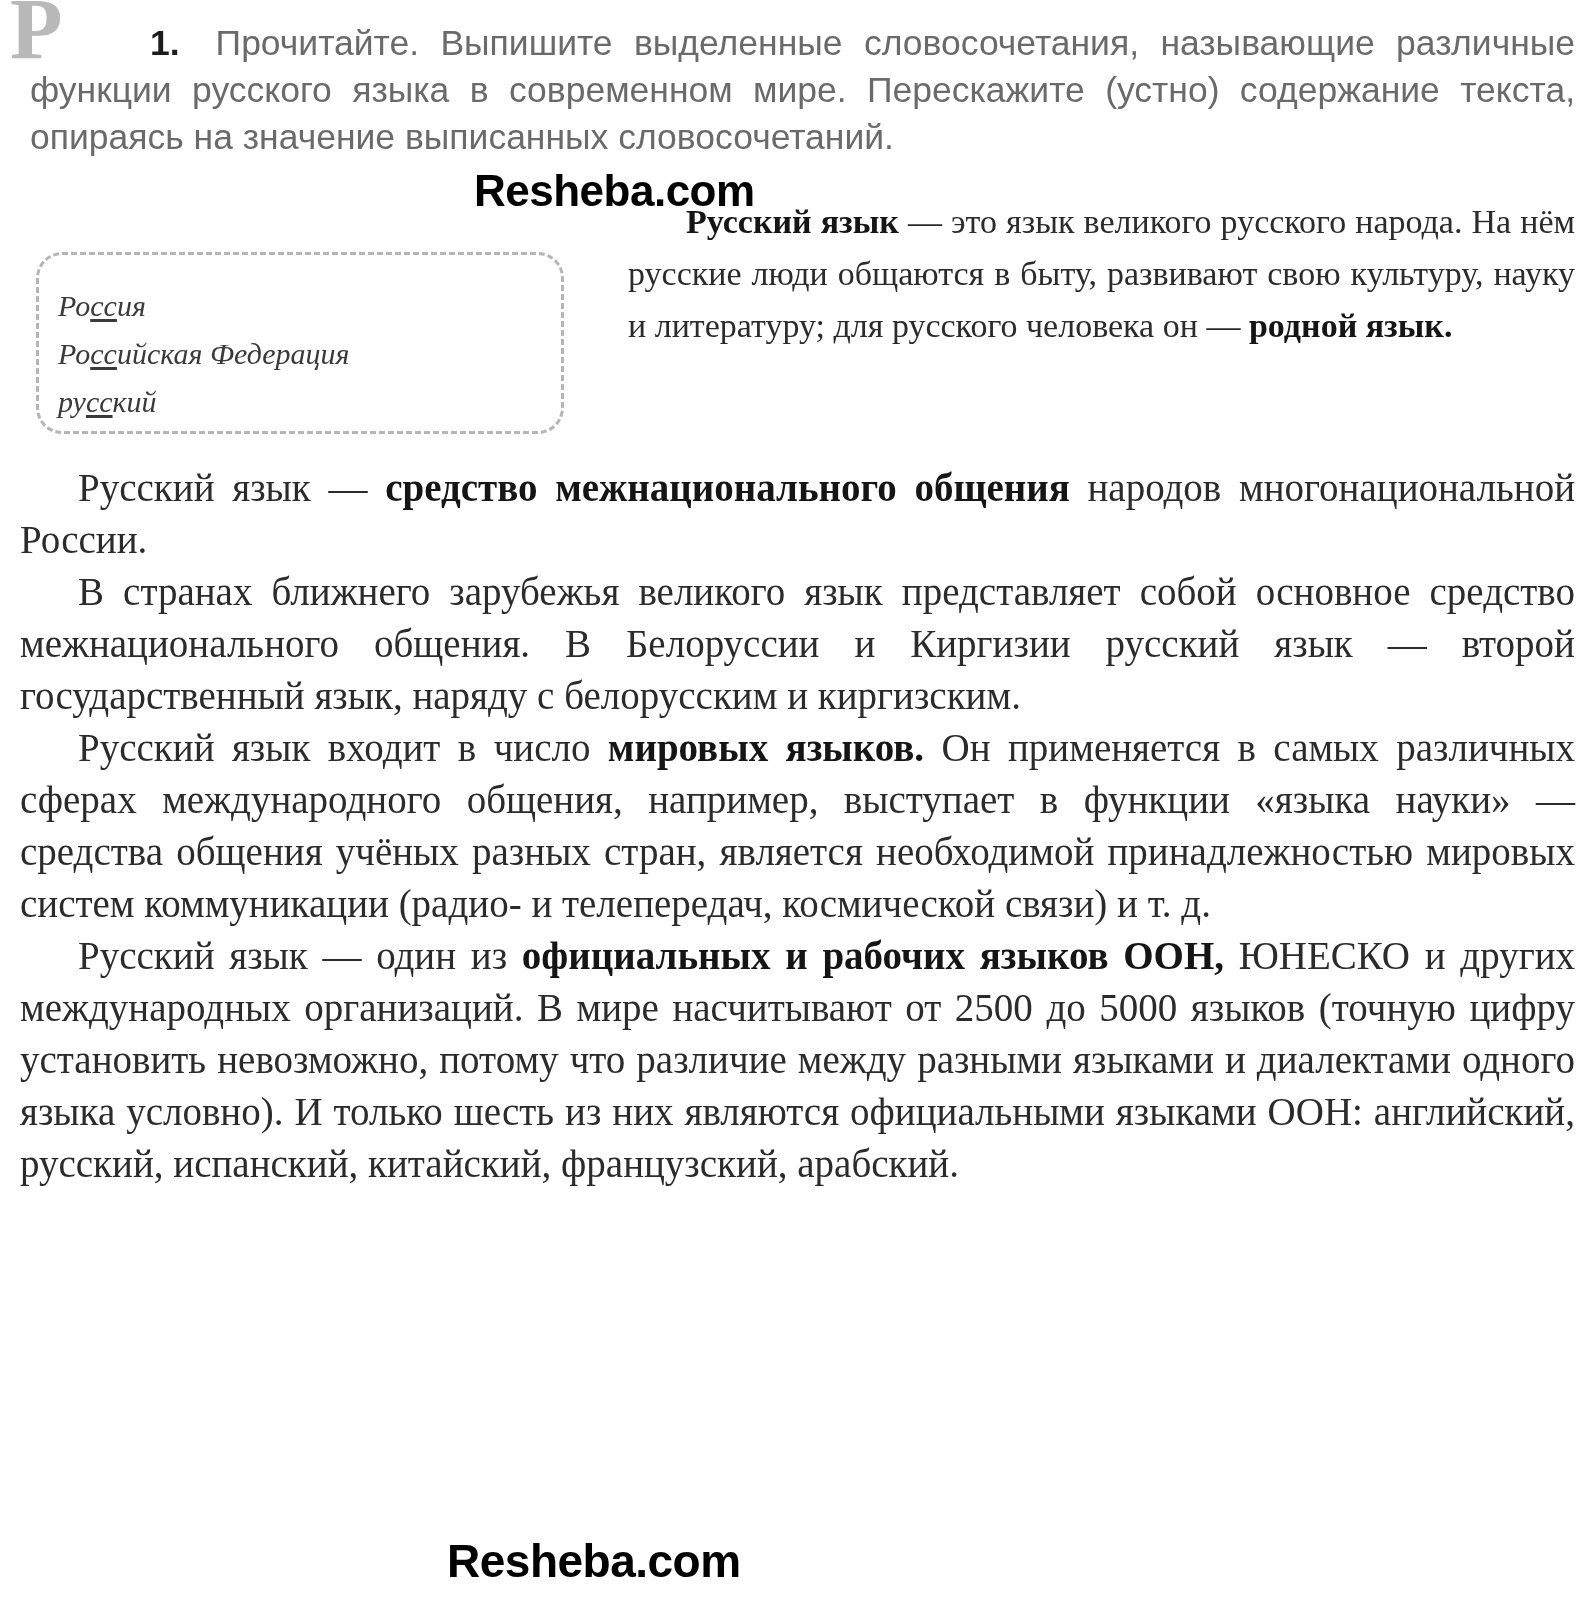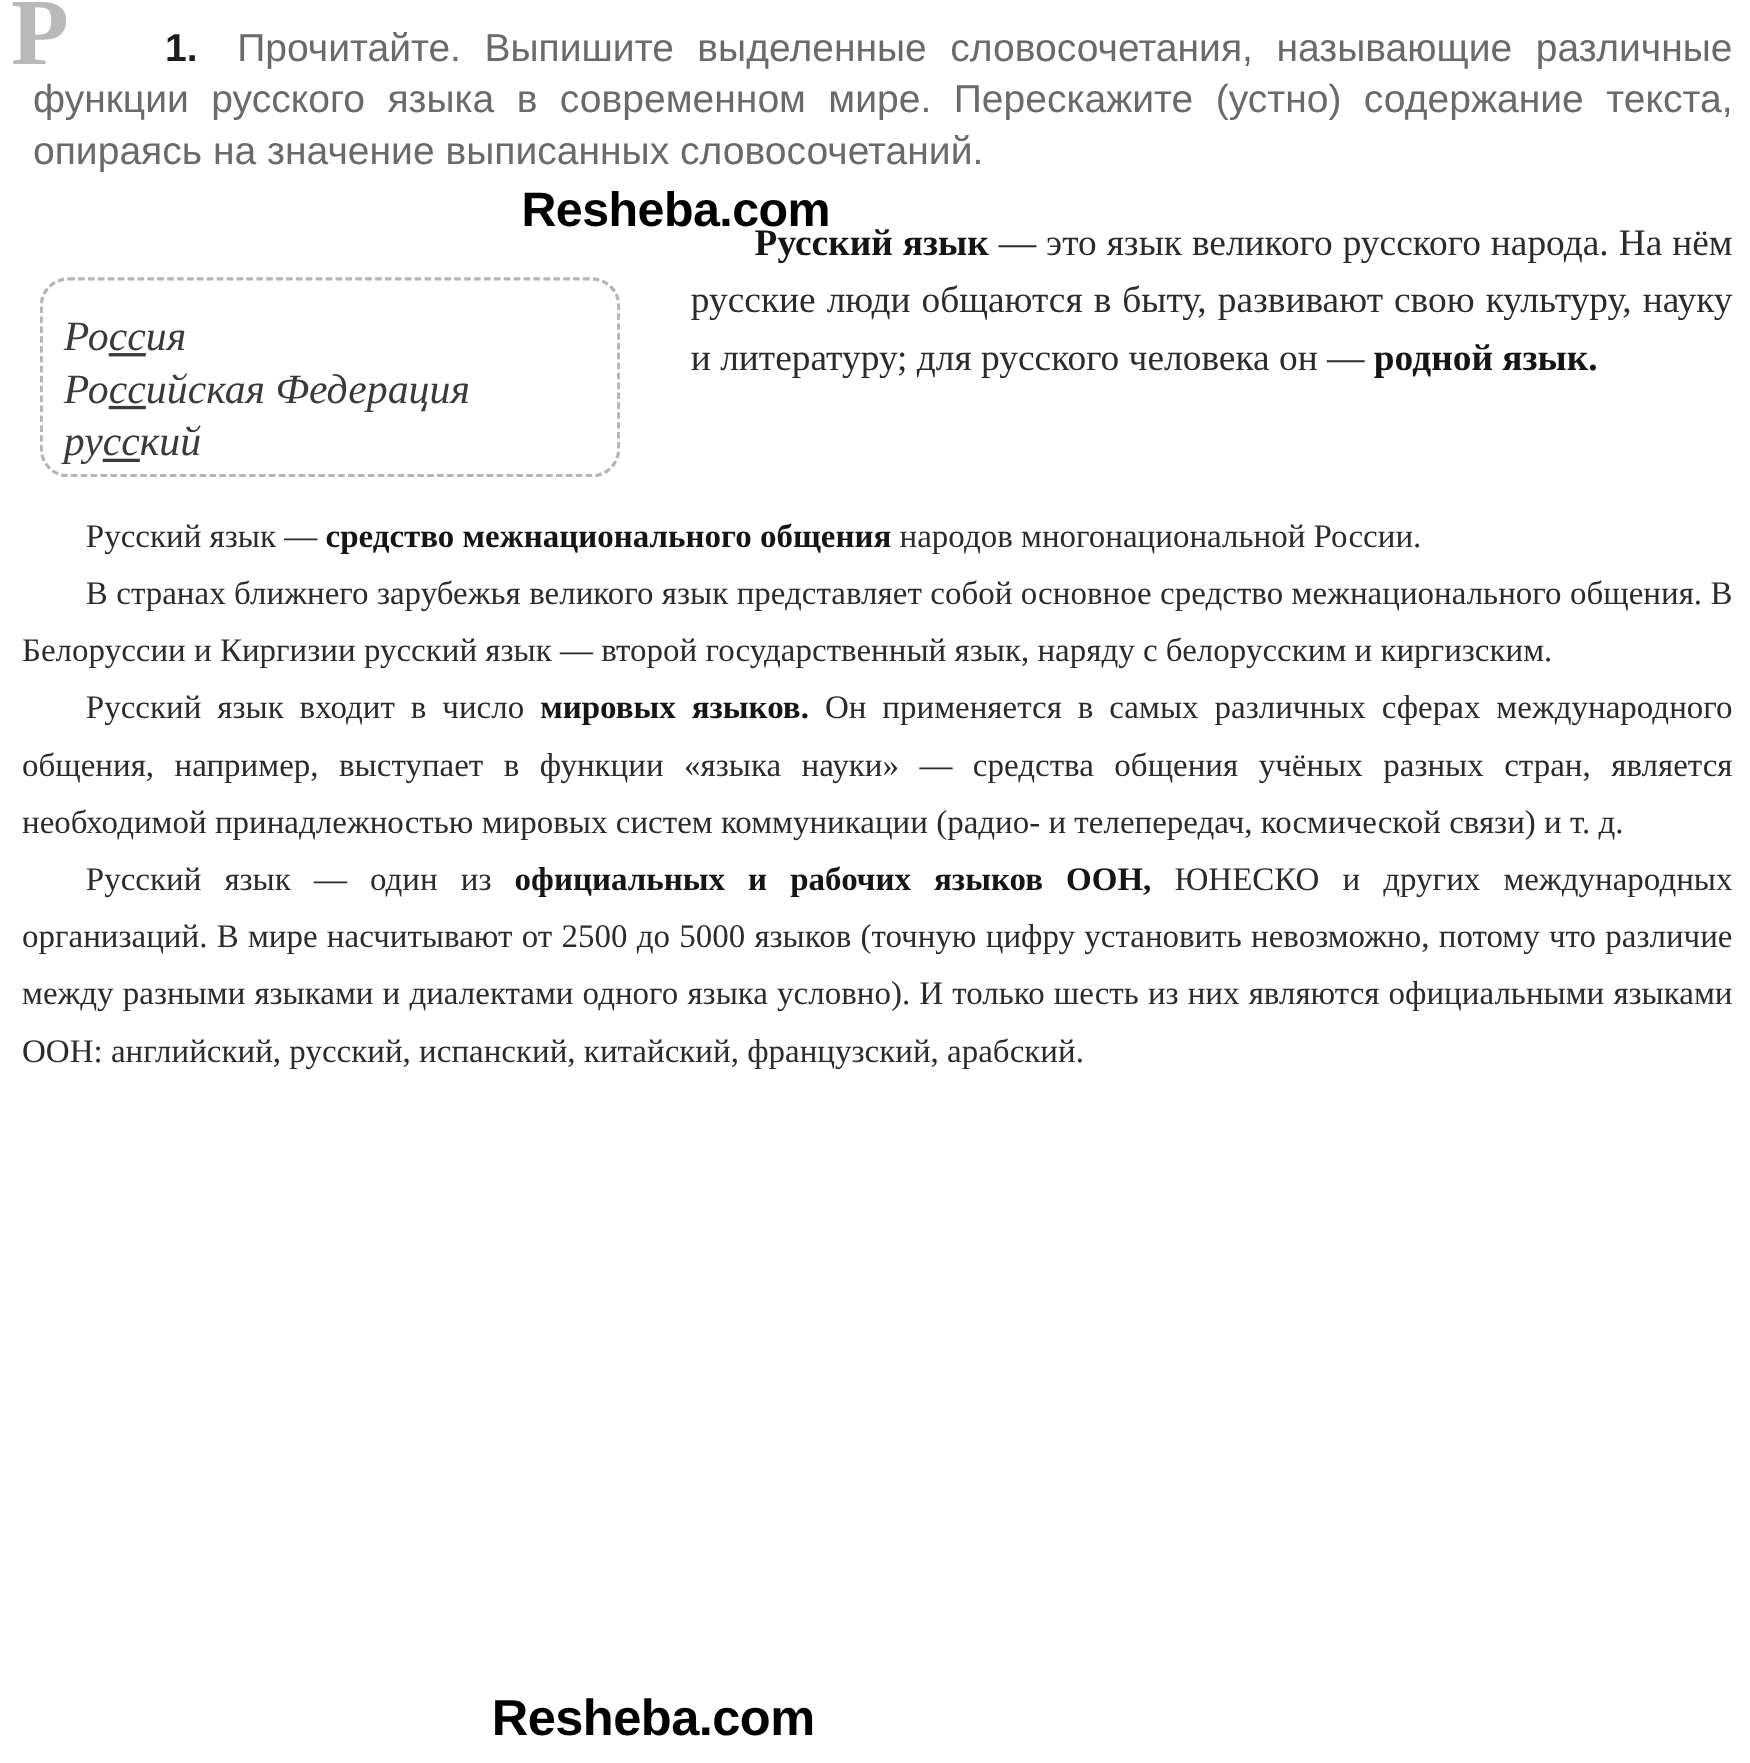--- a/index.html
+++ b/index.html
@@ -60,21 +60,21 @@
     border-radius: 26px;
     box-sizing: border-box;
   }
   .vocab-list {
     position: absolute;
     left: 58px;
     top: 282px;
     width: 500px;
     font-family: "Liberation Serif", serif;
     font-style: italic;
-    font-size: 38px;
+    font-size: 30px;
     line-height: 48px;
     color: #3a3a3a;
   }
   .vocab-list .w { display: block; white-space: nowrap; }
   .vocab-list .u { text-decoration: underline; text-underline-offset: 3px; }
 
   
   .col-right {
     position: absolute;
     left: 628px;
@@ -87,21 +87,21 @@
     text-justify: inter-word;
     text-indent: 58px;
   }
 
   
   .col-full {
     position: absolute;
     left: 20px;
     top: 462px;
     width: 1555px;
-    font-size: 30px;
+    font-size: 39px;
     line-height: 52px;
     color: #2b2b2b;
     text-align: justify;
     text-justify: inter-word;
   }
   .col-full p {
     margin: 0;
     text-indent: 58px;
   }
 

